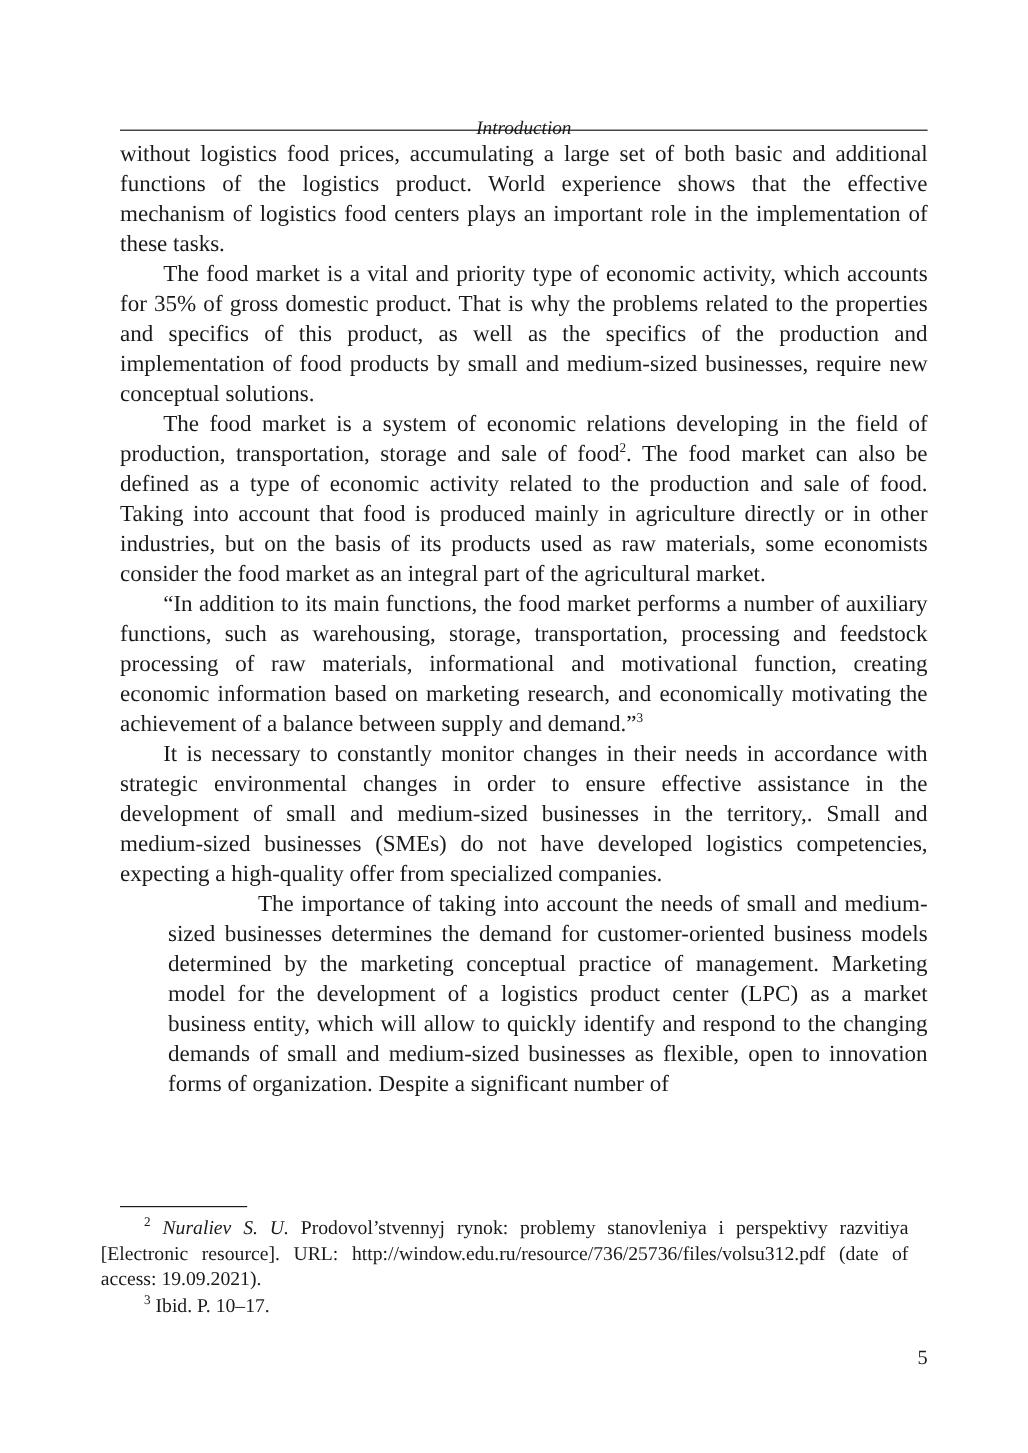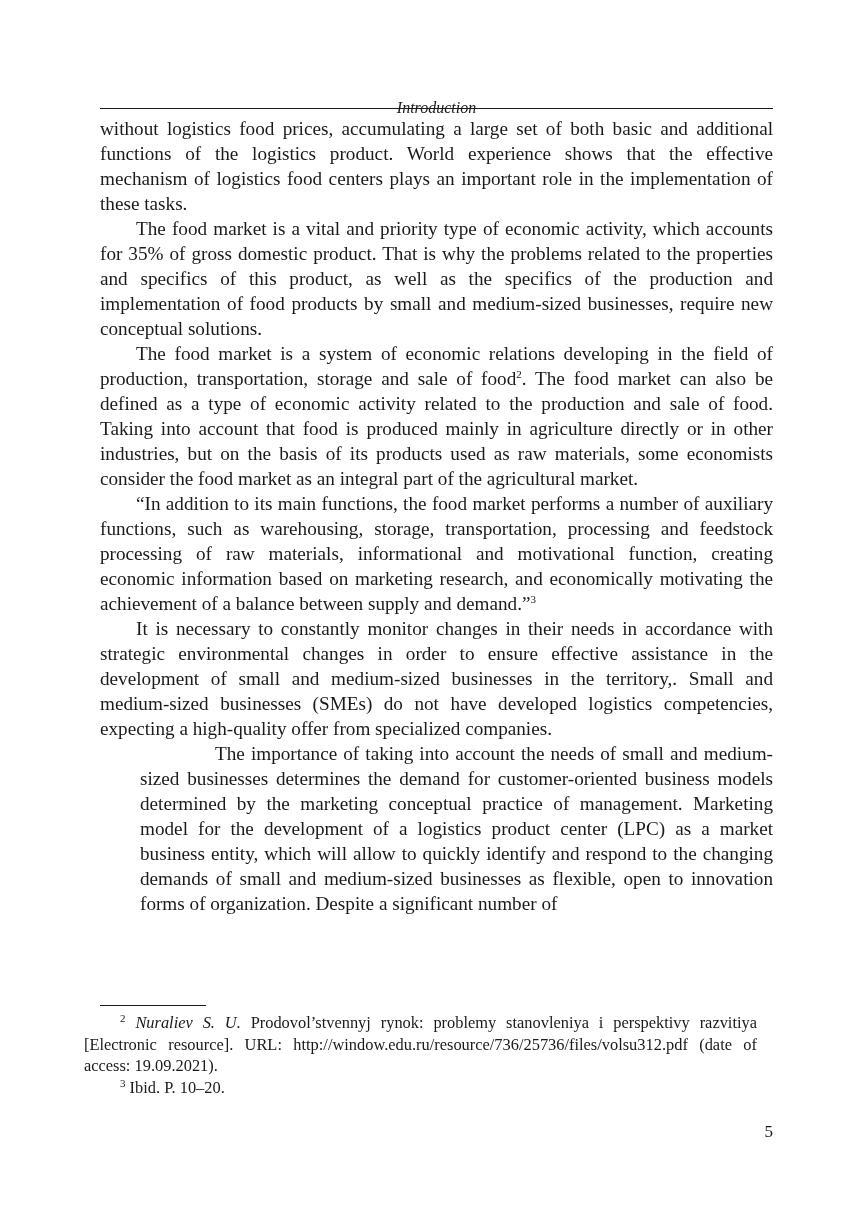--- a/index.html
+++ b/index.html
@@ -106,16 +106,16 @@
   <p><span>The food market is a system of economic relations developing in the field of production, transportation, storage and sale of food</span><sup>2</sup><span>. The food mar­ket can also be defined as a type of economic activity related to the produc­tion and sale of food. Taking into account that food is produced mainly in agriculture directly or in other industries, but on the basis of its products used as raw materials, some economists consider the food market as an integral part of the agricultural market.</span></p>
   <p><span>“In addition to its main functions, the food market performs a number of auxiliary functions, such as warehousing, storage, transportation, process­ing and feedstock processing of raw materials, informational and motiva­tional function, creating economic information based on marketing research, and economically motivating the achievement of a balance between supply and demand.”</span><sup>3</sup></p>
   <p>It is necessary to constantly monitor changes in their needs in accordance with strategic environmental changes in order to ensure effective assistance in the development of small and medium-sized businesses in the territory,. Small and medium-sized businesses (SMEs) do not have developed logistics competencies, expecting a high-quality offer from specialized companies.</p>
   <p class="deep-indent">The importance of taking into account the needs of small and medium-sized businesses determines the demand for customer-oriented busi­ness models determined by the marketing conceptual practice of management. Marketing model for the development of a logistics product center (LPC) as a market business entity, which will allow to quickly identify and respond to the changing demands of small and medium-sized businesses as flexible, open to innovation forms of organization. Despite a significant number of</p>
 </div>
 
 <div class="fn-rule"></div>
 
 <div class="footnotes">
   <p><sup>2</sup> <em>Nuraliev S. U.</em><span> Prodovol’stvennyj rynok: problemy stanovleniya i perspektivy razvitiya [Electronic resource]. URL: http://window.edu.ru/resource/736/25736/files/volsu312.pdf (date of access: 19.09.2021).</span></p>
-  <p><sup>3</sup><span> Ibid. P. 10–20.</span></p>
+  <p><sup>3</sup><span> Ibid. P. 10–17.</span></p>
 </div>
 
 <div class="page-number">5</div>
 
 </body></html>

